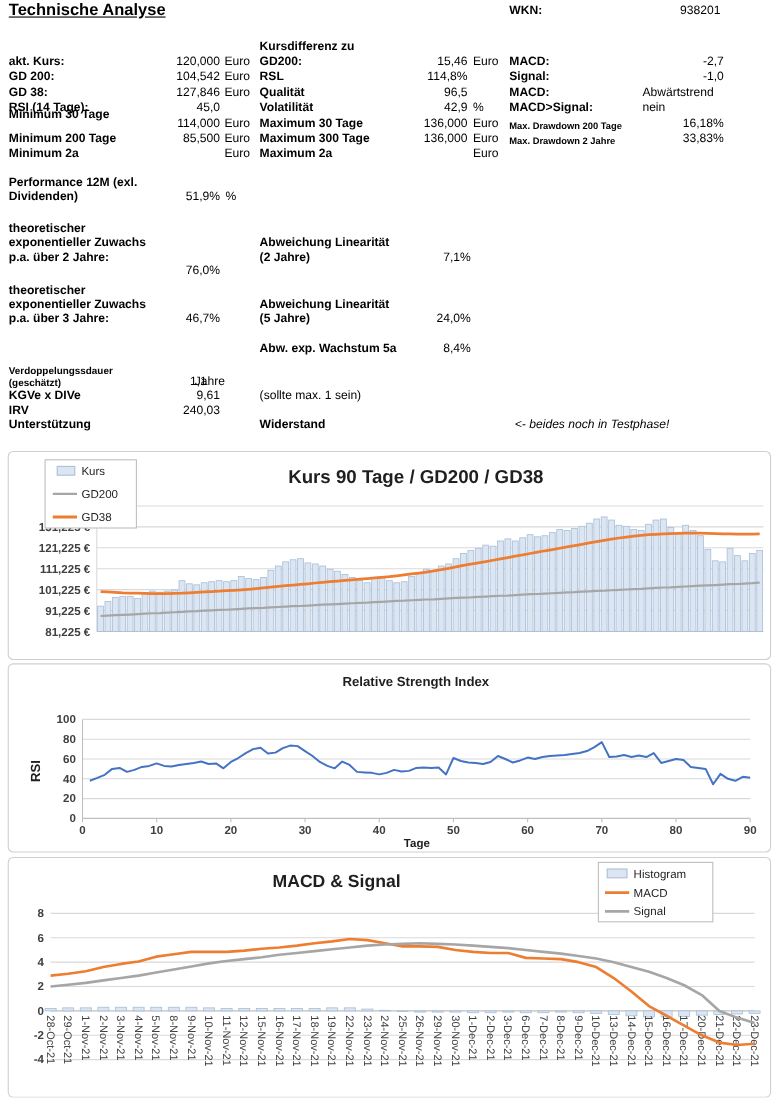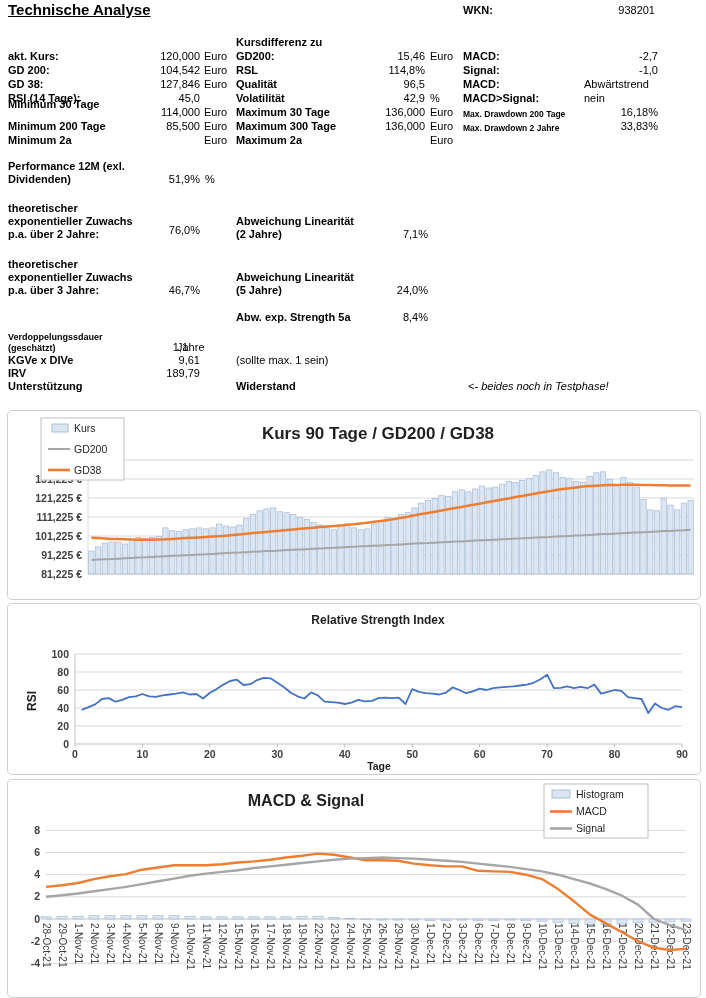--- a/index.html
+++ b/index.html
@@ -83,47 +83,47 @@
   <span class="s" style="left:430px;top:134px">Euro</span>
 
   <span class="s b" style="left:8px;top:160px">Performance 12M (exl.</span>
   <span class="s b" style="left:8px;top:173px">Dividenden)</span>
   <span class="s r" style="left:120px;top:173px;width:80px">51,9%</span>
   <span class="s" style="left:205px;top:173px">%</span>
 
   <span class="s b" style="left:8px;top:202px">theoretischer</span>
   <span class="s b" style="left:8px;top:215px">exponentieller Zuwachs</span>
   <span class="s b" style="left:8px;top:228px">p.a. über 2 Jahre:</span>
-  <span class="s r" style="left:120px;top:224px;width:80px">76,0%</span>
+  <span class="s r" style="left:120px;top:240px;width:80px">76,0%</span>
   <span class="s b" style="left:236px;top:215px">Abweichung Linearität</span>
   <span class="s b" style="left:236px;top:228px">(2 Jahre)</span>
   <span class="s r" style="left:350px;top:228px;width:78px">7,1%</span>
 
   <span class="s b" style="left:8px;top:258px">theoretischer</span>
   <span class="s b" style="left:8px;top:271px">exponentieller Zuwachs</span>
   <span class="s b" style="left:8px;top:284px">p.a. über 3 Jahre:</span>
   <span class="s r" style="left:120px;top:284px;width:80px">46,7%</span>
   <span class="s b" style="left:236px;top:271px">Abweichung Linearität</span>
   <span class="s b" style="left:236px;top:284px">(5 Jahre)</span>
   <span class="s r" style="left:350px;top:284px;width:78px">24,0%</span>
 
-  <span class="s b" style="left:236px;top:311px">Abw. exp. Strength 5a</span>
+  <span class="s b" style="left:236px;top:311px">Abw. exp. Wachstum 5a</span>
   <span class="s r" style="left:350px;top:311px;width:78px">8,4%</span>
 
   <span class="s b sm2" style="left:8px;top:331px">Verdoppelungssdauer</span>
   <span class="s b sm2" style="left:8px;top:342px">(geschätzt)</span>
   <span class="s r" style="left:108px;top:341px;width:80px">1,1</span>
   <span class="s" style="left:177px;top:341px">Jahre</span>
 
   <span class="s b" style="left:8px;top:354px">KGVe x DIVe</span>
   <span class="s r" style="left:120px;top:354px;width:80px">9,61</span>
   <span class="s" style="left:236px;top:354px">(sollte max. 1 sein)</span>
 
   <span class="s b" style="left:8px;top:367px">IRV</span>
-  <span class="s r" style="left:120px;top:367px;width:80px">189,79</span>
+  <span class="s r" style="left:120px;top:367px;width:80px">240,03</span>
 
   <span class="s b" style="left:8px;top:380px">Unterstützung</span>
   <span class="s b" style="left:236px;top:380px">Widerstand</span>
   <span class="s it" style="left:468px;top:380px">&lt;- beides noch in Testphase!</span>
 
   <div class="panel" style="top:410px;height:188px">
     <div id="chart1">
         <svg width="690" height="186" viewBox="0 0 690 186">
           <g>
             <line x1="80" y1="144" x2="686" y2="144" stroke="#d9d9d9" stroke-width="1"></line>

